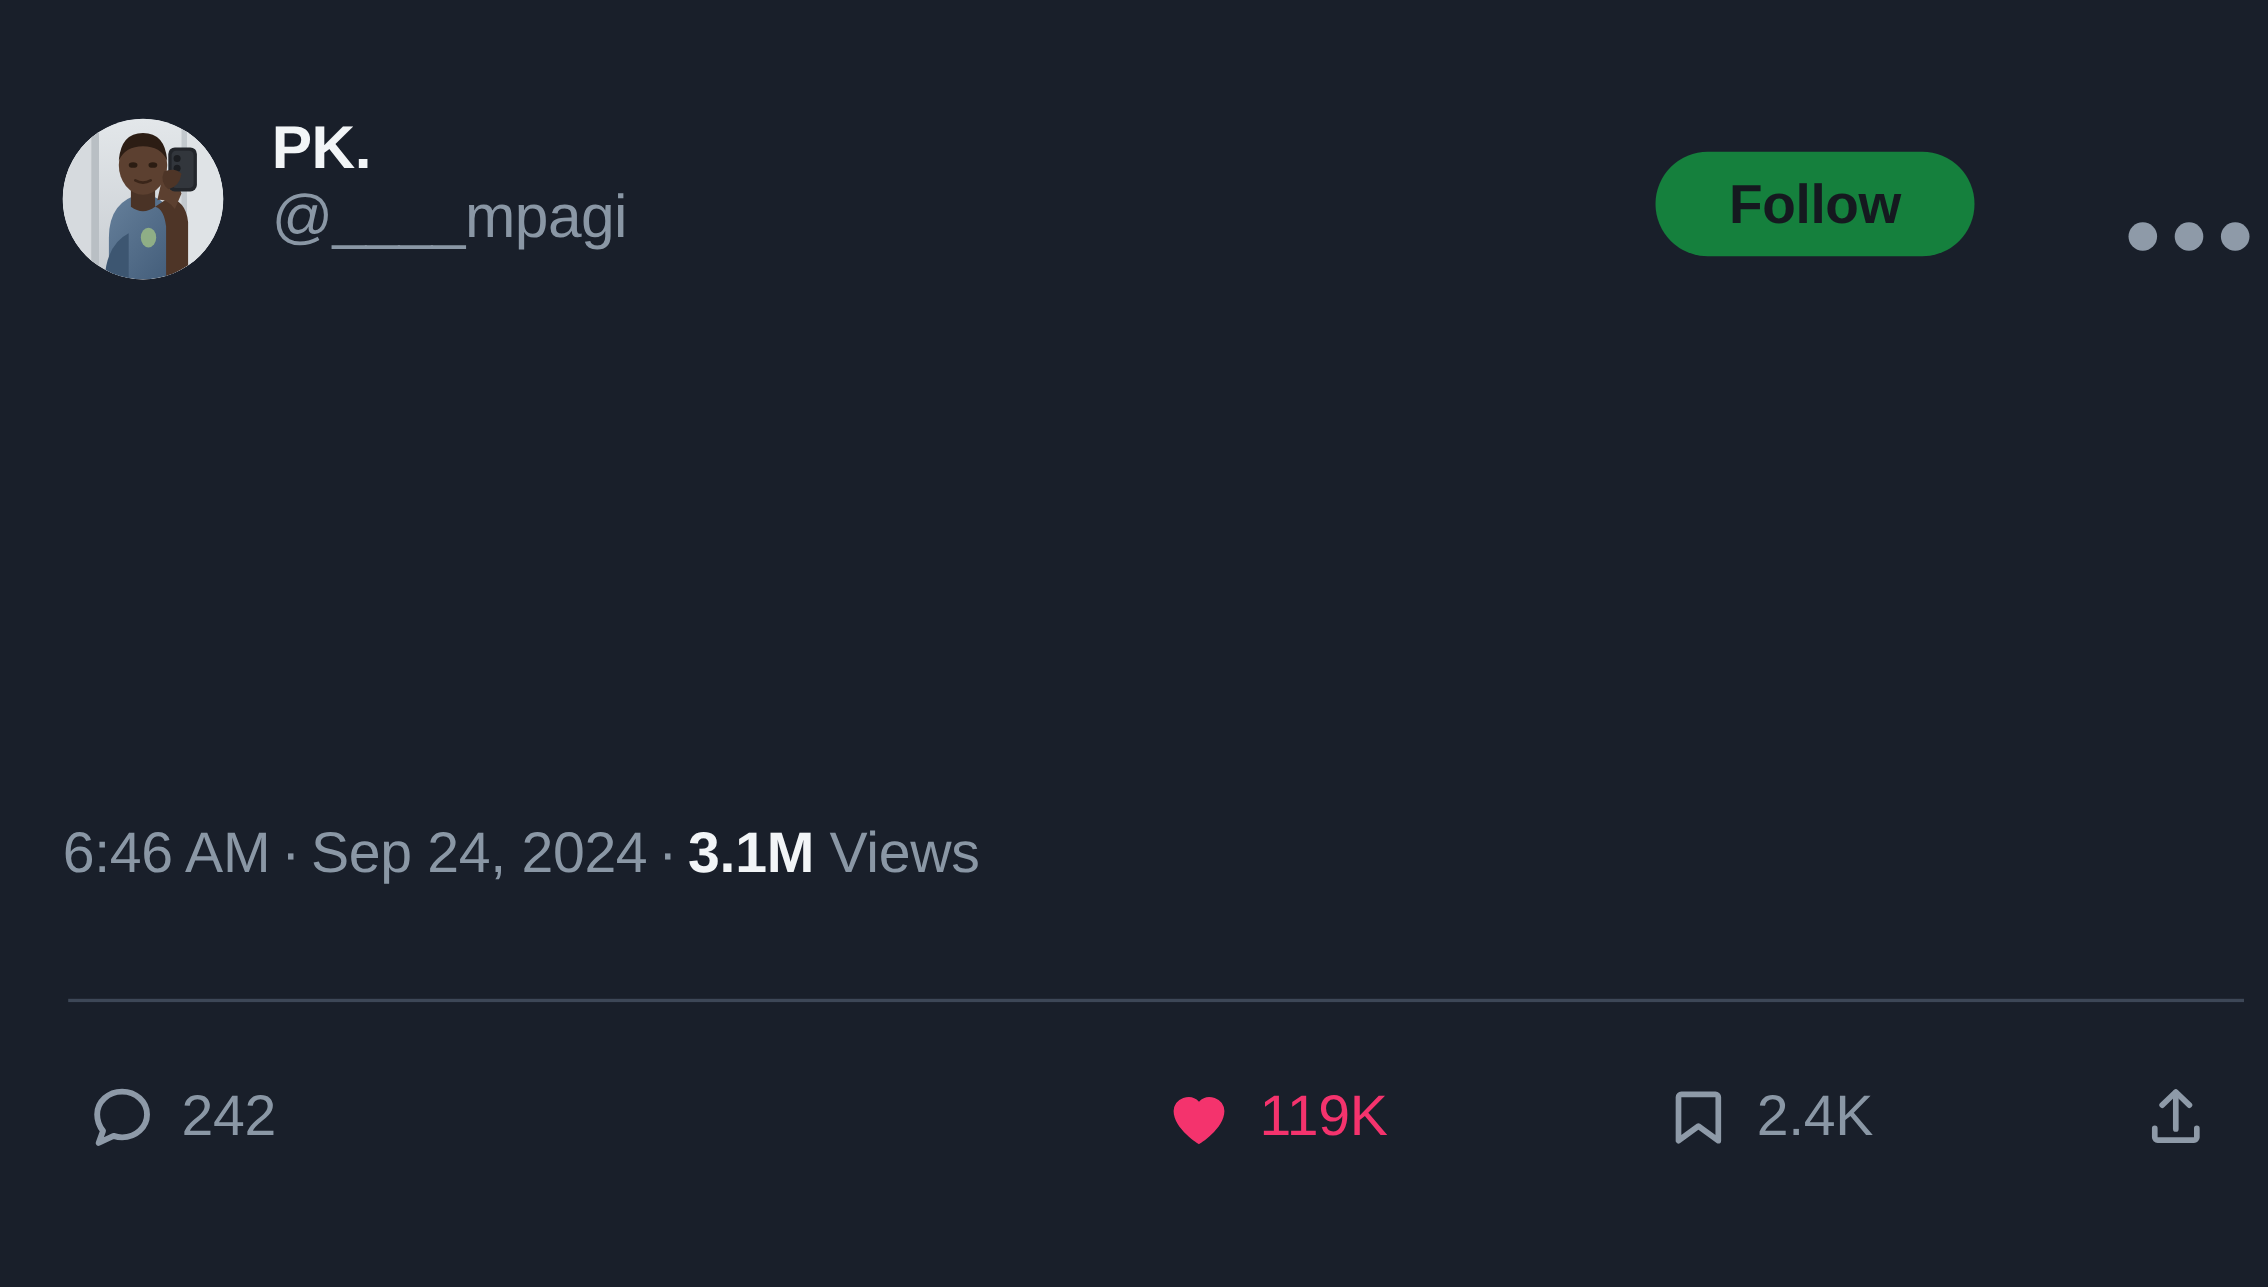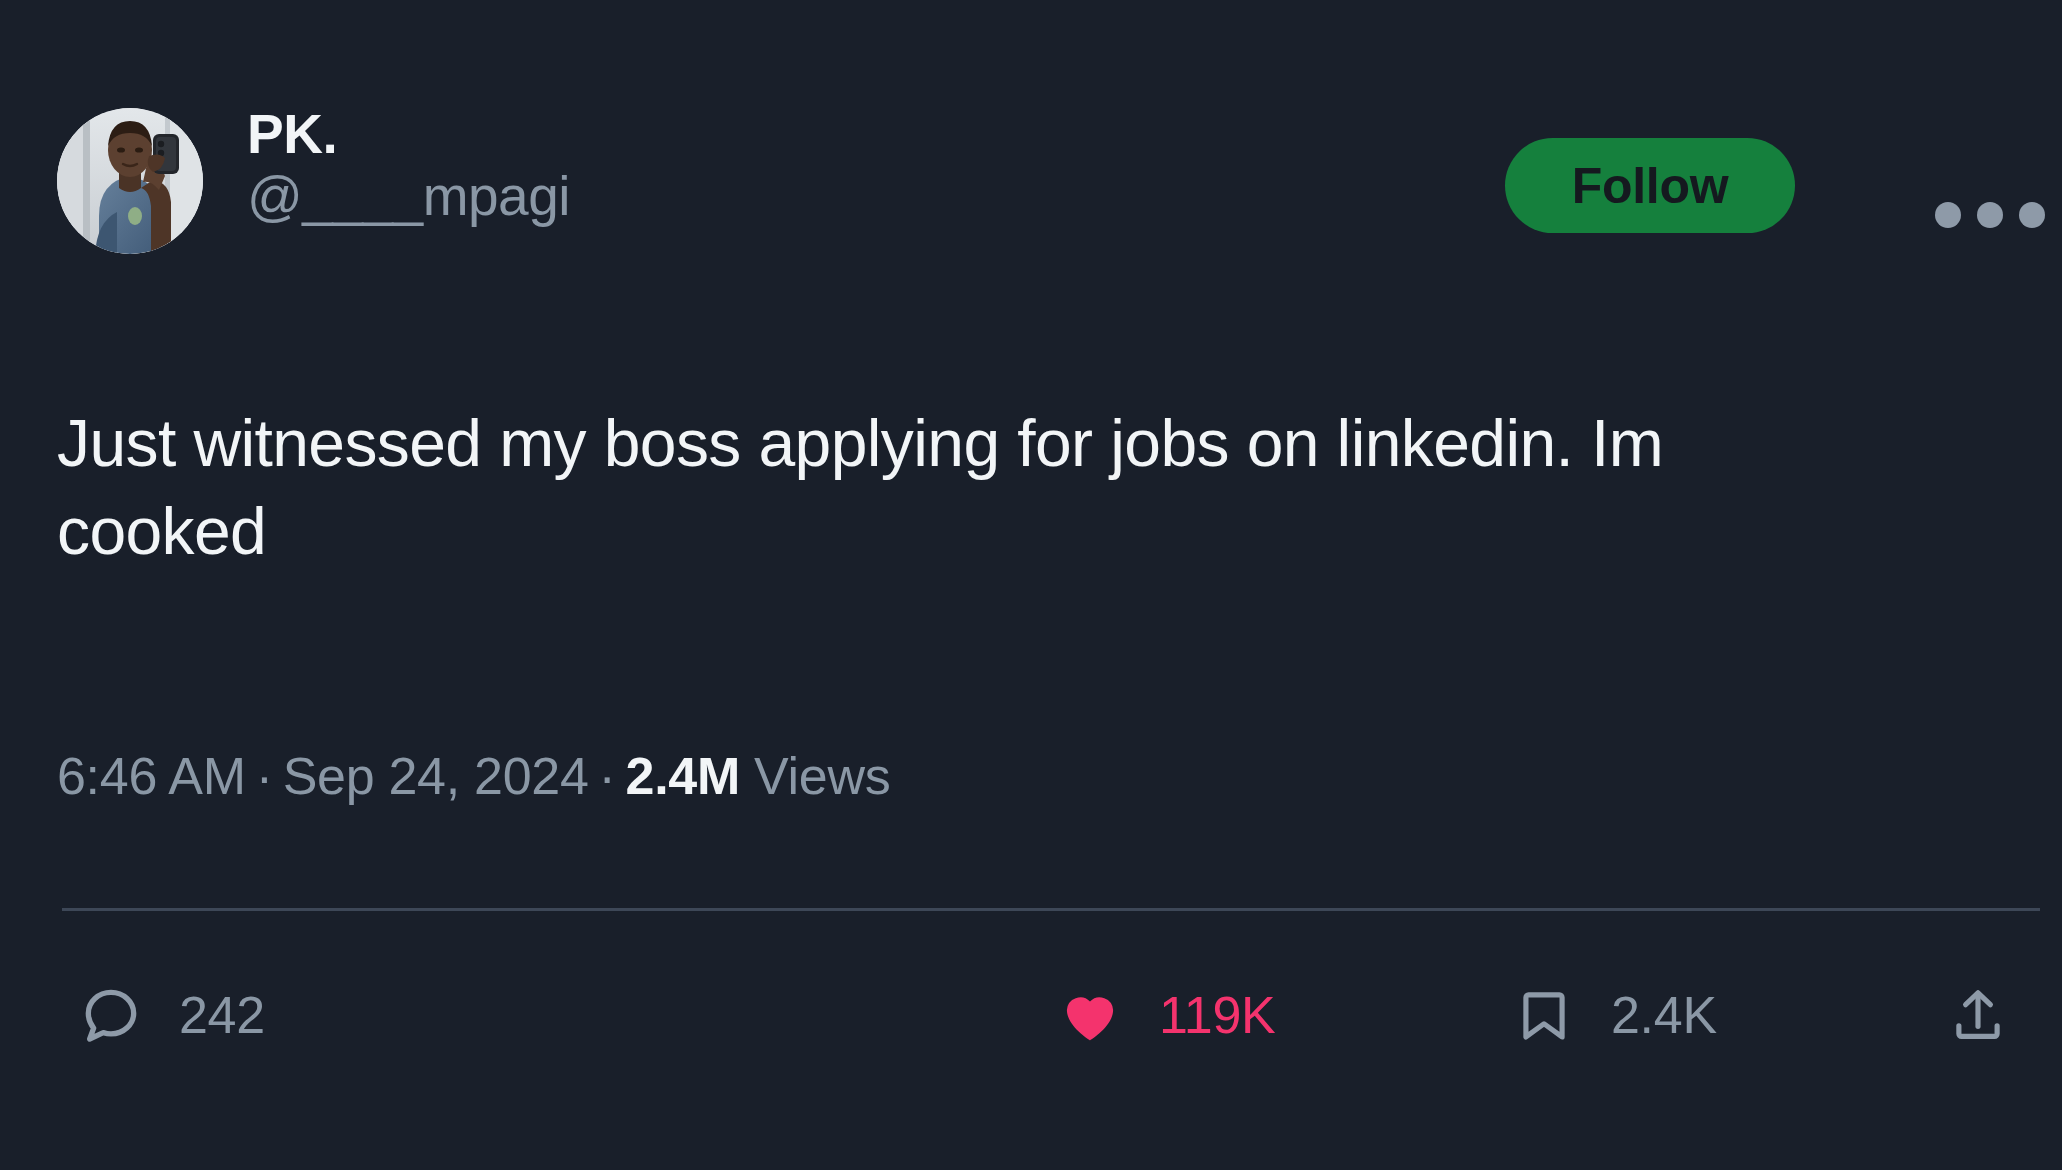--- a/index.html
+++ b/index.html
@@ -154,21 +154,21 @@
     top: 960px;
     width: 1990px;
     height: 110px;
   }
   .action {
     position: absolute;
     top: 0;
     height: 110px;
     display: flex;
     align-items: center;
-    gap: 36px;
+    gap: 22px;
     cursor: pointer;
     background: none;
     border: none;
     padding: 0;
     font-family: "Liberation Sans", sans-serif;
   }
   .action .count {
     font-size: 52px;
     font-weight: 400;
     color: #8a97a5;
@@ -250,24 +250,23 @@
 
     <button class="follow-button">Follow</button>
 
     <div class="more-button">
       <span class="dot"></span>
       <span class="dot"></span>
       <span class="dot"></span>
     </div>
   </div>
 
-  <div class="tweet-text">Just witnessed my boss applying for jobs on linkedin. Im  cooked</div>
 
   <div class="tweet-meta">
-    <span>6:46 AM</span><span class="sep">·</span><span>Sep 24, 2024</span><span class="sep">·</span><span class="views-count">2.4M</span>
+    <span>6:46 AM</span><span class="sep">·</span><span>Sep 24, 2024</span><span class="sep">·</span><span class="views-count">3.1M</span>
     <span class="views-label">Views</span>
   </div>
 
   <div class="divider"></div>
 
   <div class="actions">
 
     <button class="action action-reply">
       <span>
         <svg width="64" height="64" viewBox="0 0 24 24" fill="none" stroke="#8e9aa8" stroke-width="2" stroke-linecap="round" stroke-linejoin="round">

